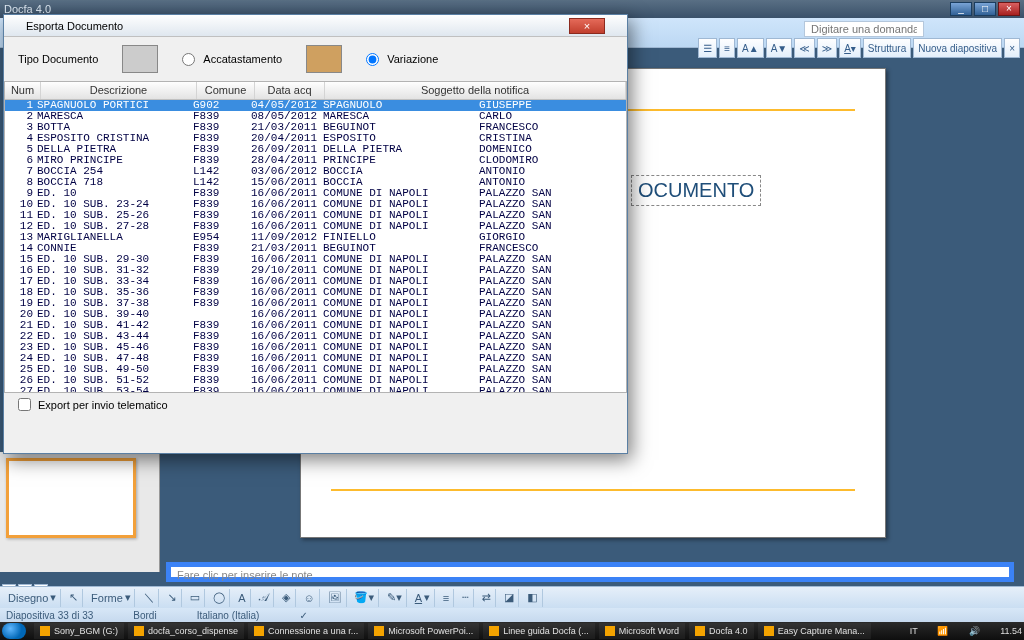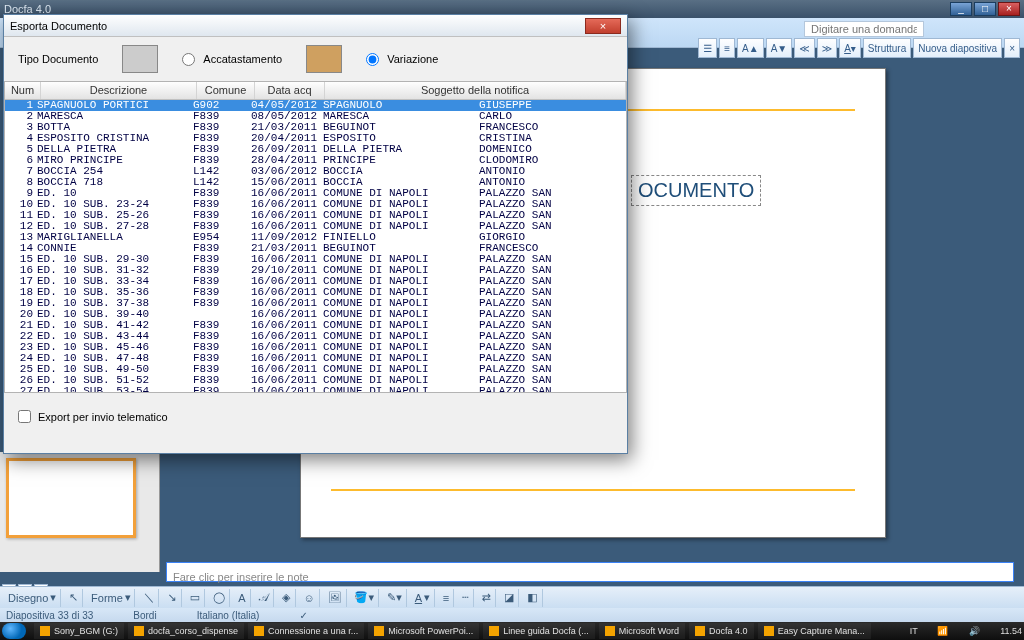--- a/index.html
+++ b/index.html
@@ -14,34 +14,34 @@
   .tb-btn{height:20px;padding:0 4px;display:flex;align-items:center;border:1px solid #9fb8d3;background:linear-gradient(#fefeff,#e3effb);font-size:10px;color:#355d8a}
   
   .slide{position:absolute;left:300px;top:68px;width:586px;height:470px;background:#fff;border:1px solid #777;box-shadow:2px 2px 4px rgba(0,0,0,.4)}
   .slide .banner{position:absolute;left:330px;top:106px;border:1px dashed #888;padding:3px 6px;font-size:20px;color:#1f4e79}
   .slide .hr{position:absolute;left:30px;right:30px;border-top:2px solid #fdbb2d}
   .slide .hr.top{top:40px}
   .slide .hr.bot{top:420px}
   .thumb-pane{position:absolute;left:0;top:452px;width:160px;height:120px;background:#e9e9e9;border-right:1px solid #999}
   .thumb{margin:6px;width:130px;height:80px;background:#fff;border:3px solid #f2a03a;box-shadow:1px 1px 3px rgba(0,0,0,.3);font-size:6px;padding:2px;overflow:hidden}
   
-  .notes{position:absolute;left:166px;top:562px;right:10px;height:20px;background:#fff;border:1px solid #3b82f6;color:#888;font-size:11px;padding:8px 6px}
+  .notes{position:absolute;left:166px;top:562px;right:10px;height:20px;background:#fff;border:5px solid #3b82f6;color:#888;font-size:11px;padding:2px 6px}
   
   .draw-bar{position:absolute;left:0;top:586px;width:1024px;height:22px;background:linear-gradient(#e6eff9,#cadef2);border-top:1px solid #9fb8d3;display:flex;align-items:center;padding:0 4px;gap:4px;font-size:11px;color:#3b5b7a}
   .draw-bar .seg{display:flex;align-items:center;gap:2px;padding:0 4px;border-right:1px solid #b0c8df;height:18px}
   .status-bar{position:absolute;left:0;top:608px;width:1024px;height:14px;background:linear-gradient(#d7e7f7,#c6d9ee);font-size:10px;color:#3b5b7a;display:flex;align-items:center;padding:0 6px;gap:40px}
   
   .taskbar{position:absolute;left:0;bottom:0;width:1024px;height:18px;background:linear-gradient(#2a2a2a,#0e0e0e);display:flex;align-items:center;padding:0 2px;color:#e0e0e0;font-size:9px}
   .taskbar .start{width:24px;height:16px;border-radius:8px;background:radial-gradient(circle at 35% 35%,#5fb7ff,#0067b7 60%);margin-right:8px}
   .task{display:flex;align-items:center;gap:4px;padding:0 6px;height:16px;margin-right:4px;background:rgba(255,255,255,.05)}
   .task .ico{width:10px;height:10px;background:#f4a300}
   .tray{margin-left:auto;display:flex;align-items:center;gap:20px;color:#ddd}
   
   .dialog{position:absolute;left:3px;top:14px;width:625px;height:440px;background:#f0f0f0;border:1px solid #5a7fa3;box-shadow:4px 6px 18px rgba(0,0,0,.5)}
-  .dlg-title{height:22px;background:linear-gradient(#fefefe,#dfe7ef);border-bottom:1px solid #c0c0c0;display:flex;align-items:center;padding:0 6px;font-size:11px}
+  .dlg-title{height:22px;background:linear-gradient(#fefefe,#dfe7ef);border-bottom:1px solid #c0c0c0;display:flex;align-items:center;padding:0 22px;font-size:11px}
   .dlg-title .x{margin-left:auto;width:36px;height:16px;background:linear-gradient(#e46a59,#c13f2e);color:#fff;text-align:center;font-size:11px;line-height:14px;border:1px solid #8b2a1e}
   .doc-type-row{height:44px;display:flex;align-items:center;padding:16px 14px;gap:24px;background:#f0f0f0}
   .doc-type-row .icon-box{width:36px;height:28px;background:#ccc;border:1px solid #888;position:relative}
   .doc-type-row .icon-box.castle{background:#cfa060}
   .radio{display:flex;align-items:flex-start;gap:8px}
   .radio input{margin:0}
   
   .list-wrap{margin:0 0;border:1px solid #b3b3b3;height:312px;display:flex;flex-direction:column;background:#fff}
   .list-header{height:18px;background:linear-gradient(#fefefe,#e3e3e3);border-bottom:1px solid #c0c0c0;display:flex;font-size:11px;color:#333}
   .list-header .col{padding:2px 4px;border-right:1px solid #d4d4d4;text-align:center}
@@ -55,21 +55,21 @@
   .list-body::-webkit-scrollbar-thumb{background:#cfd8e2;border:1px solid #9fb0c2}
   .row{display:flex;white-space:pre;padding:0 2px;height:11px}
   .row.sel{background:#3a8de0;color:#fff}
   .row .c{overflow:hidden}
   .c-num{width:30px;text-align:right;padding-right:4px}
   .c-desc{width:156px}
   .c-com{width:58px}
   .c-date{width:72px}
   .c-s1{width:156px}
   .c-s2{flex:1}
-  .dlg-footer{position:absolute;left:0;bottom:0;right:0;height:50px;padding:4px 10px}
+  .dlg-footer{position:absolute;left:0;bottom:12px;right:0;height:50px;padding:4px 10px}
   .chk{display:flex;align-items:center;gap:4px;font-size:11px}
   .btnrow{display:flex;gap:8px;margin-top:6px;align-items:center}
   .btn{min-width:62px;height:22px;border:1px solid #8a8a8a;background:linear-gradient(#fefefe,#e3e3e3);font-size:11px;line-height:20px;text-align:center}
   .btn.q{margin-left:auto;width:52px;margin-right:10px}
   .mini-icons{position:absolute;left:2px;top:584px;display:flex;gap:2px}
   .mini-icons .m{width:14px;height:14px;background:linear-gradient(#fff,#d9e6f3);border:1px solid #9fb8d3}
 </style>
 </head>
 <body>
 

